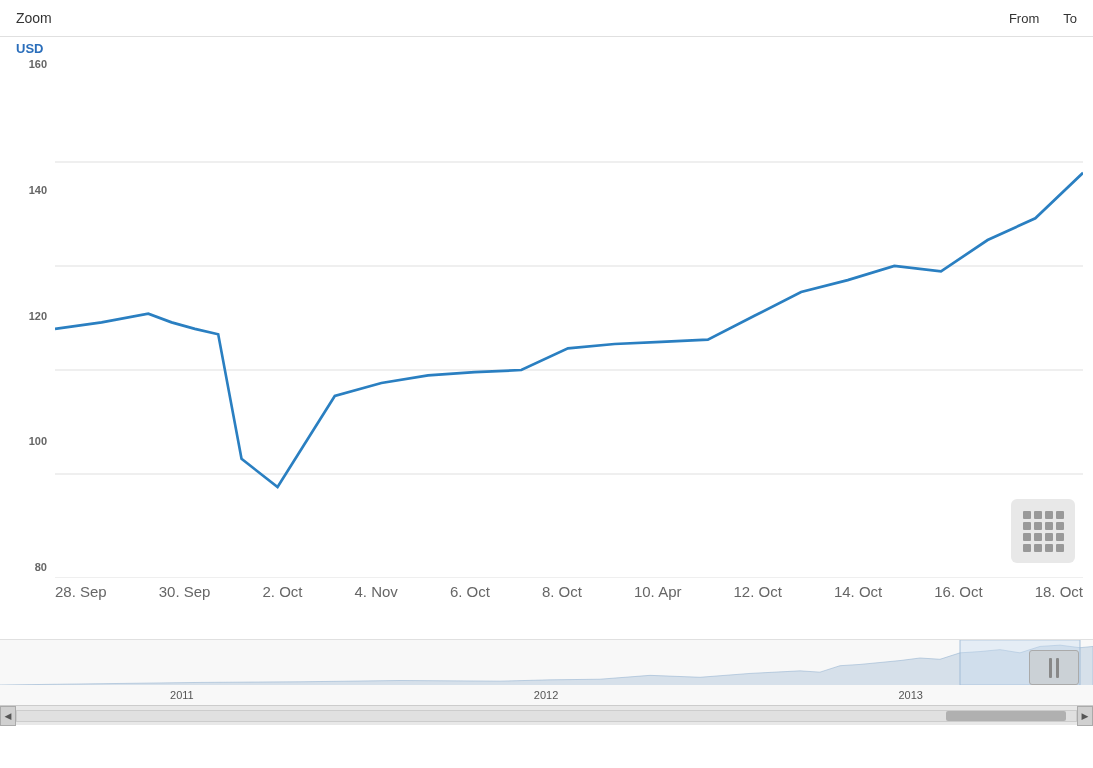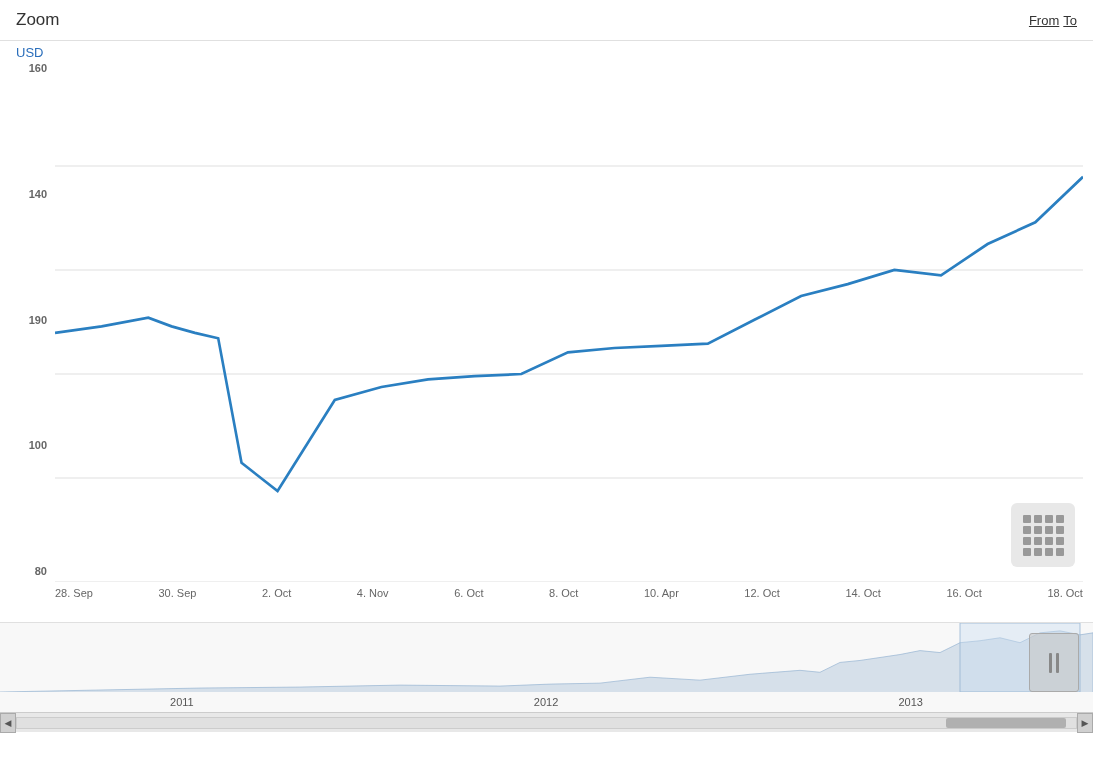--- a/index.html
+++ b/index.html
@@ -15,21 +15,21 @@
 
     .top-bar {
       display: flex;
       align-items: center;
       padding: 10px 16px;
       gap: 12px;
       border-bottom: 1px solid #e0e0e0;
     }
 
     .zoom-label {
-      font-size: 17px;
+      font-size: 14px;
       color: #333;
       margin-right: 4px;
     }
 
     .zoom-buttons {
       display: flex;
       gap: 0;
     }
 
     .zoom-btn {
@@ -42,42 +42,41 @@
       margin-left: -1px;
     }
 
     .zoom-btn:first-child { margin-left: 0; border-radius: 3px 0 0 3px; }
     .zoom-btn:last-child { border-radius: 0 3px 3px 0; }
 
     .date-range {
       display: flex;
       align-items: center;
       margin-left: auto;
-      gap: 4px;
-      text-decoration: underline;
+      gap: 24px;
     }
 
     .date-label {
       font-size: 13px;
       color: #333;
     }
 
     .date-input {
       border: 1px solid #ccc;
       border-radius: 3px;
       padding: 3px 8px;
       font-size: 12px;
       background: #fff;
       color: #333;
     }
 
     .currency-label {
       padding: 4px 16px 2px 16px;
       font-size: 13px;
-      font-weight: normal;
+      font-weight: bold;
       color: #2a6ebb;
     }
 
     .chart-area {
       position: relative;
       padding: 0 60px 0 60px;
       height: 560px;
     }
 
     .y-axis {
@@ -114,21 +113,21 @@
       right: 10px;
       bottom: 0;
       height: 40px;
       display: flex;
       justify-content: space-between;
       align-items: flex-start;
       padding-top: 5px;
     }
 
     .x-label {
-      font-size: 11px;
+      font-size: 15px;
       color: #666;
       text-align: center;
     }
 
     .grid-icon {
       position: absolute;
       right: 18px;
       bottom: 55px;
       width: 64px;
       height: 64px;
@@ -149,24 +148,25 @@
     .dot {
       width: 8px;
       height: 8px;
       background: #999;
       border-radius: 1px;
     }
 
     
     .navigator {
       position: relative;
-      height: 90px;
+      height: 66px;
       border-top: 1px solid #e0e0e0;
       background: #f8f8f8;
       overflow: hidden;
+      margin-top: 21px;
     }
 
     .nav-svg-container {
       position: absolute;
       left: 0;
       right: 0;
       top: 0;
       bottom: 20px;
     }
 
@@ -263,21 +263,21 @@
   </div>
 </div>
 
 <div class="currency-label">USD</div>
 
 <div class="chart-area">
 
   <div class="y-axis">
     <span class="y-label">80</span>
     <span class="y-label">100</span>
-    <span class="y-label">190</span>
+    <span class="y-label">120</span>
     <span class="y-label">140</span>
     <span class="y-label">160</span>
   </div>
 
   <div class="chart-svg-container">
     <svg width="100%" height="100%" viewBox="0 0 970 480" preserveAspectRatio="none">
 
       <line x1="0" y1="96" x2="970" y2="96" stroke="#e0e0e0" stroke-width="1"></line>
       <line x1="0" y1="192" x2="970" y2="192" stroke="#e0e0e0" stroke-width="1"></line>
       <line x1="0" y1="288" x2="970" y2="288" stroke="#e0e0e0" stroke-width="1"></line>

